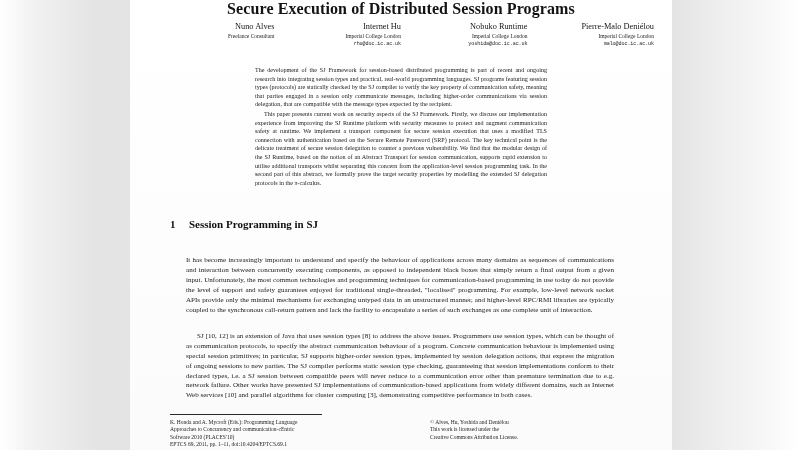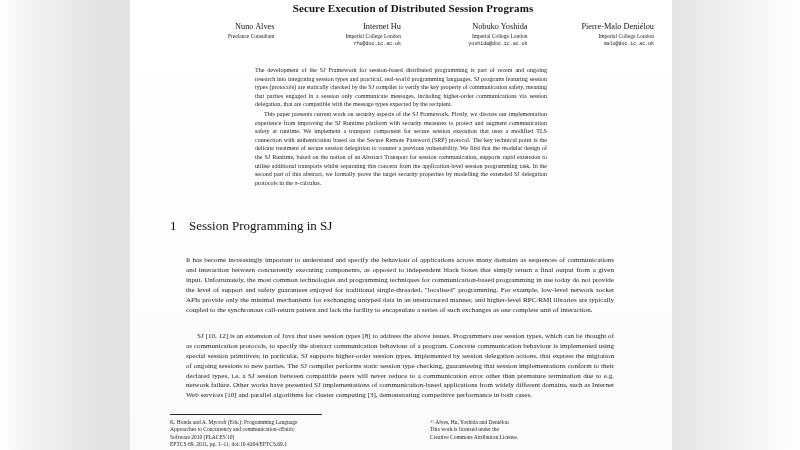--- a/index.html
+++ b/index.html
@@ -46,25 +46,24 @@
   }
 
   
   .paper-title {
     position: absolute;
     left: 0;
     top: 1px;
     width: 542px;
     text-align: center;
     font-weight: bold;
-    font-size: 11px;
+    font-size: 16px;
     letter-spacing: 0.1px;
     line-height: 15px;
     color: #131313;
-    padding-left: 12px;
   }
 
   
   .authors {
     position: absolute;
     left: 18px;
     top: 22px;
     width: 506px;
     display: flex;
     justify-content: space-between;
@@ -115,22 +114,22 @@
     text-indent: 9px;
     margin-top: 1.5px;
   }
 
   
   .section-head {
     position: absolute;
     left: 40px;
     top: 218px;
     width: 460px;
-    font-size: 13px;
-    font-weight: normal;
+    font-size: 11px;
+    font-weight: bold;
     color: #111111;
   }
   .section-head .num {
     display: inline-block;
     width: 19px;
   }
 
   
   .body-text {
     position: absolute;
@@ -195,21 +194,21 @@
         <div class="author-name">Nuno Alves</div>
         <div class="author-affil">Freelance Consultant</div>
         <div class="author-email empty"></div>
       </div>
       <div class="author">
         <div class="author-name">Internet Hu</div>
         <div class="author-affil">Imperial College London</div>
         <div class="author-email">rhu@doc.ic.ac.uk</div>
       </div>
       <div class="author">
-        <div class="author-name">Nobuko Yoshida</div>
+        <div class="author-name">Nobuko Runtime</div>
         <div class="author-affil">Imperial College London</div>
         <div class="author-email">yoshida@doc.ic.ac.uk</div>
       </div>
       <div class="author">
         <div class="author-name">Pierre-Malo Deniélou</div>
         <div class="author-affil">Imperial College London</div>
         <div class="author-email">malo@doc.ic.ac.uk</div>
       </div>
     </div>
 

